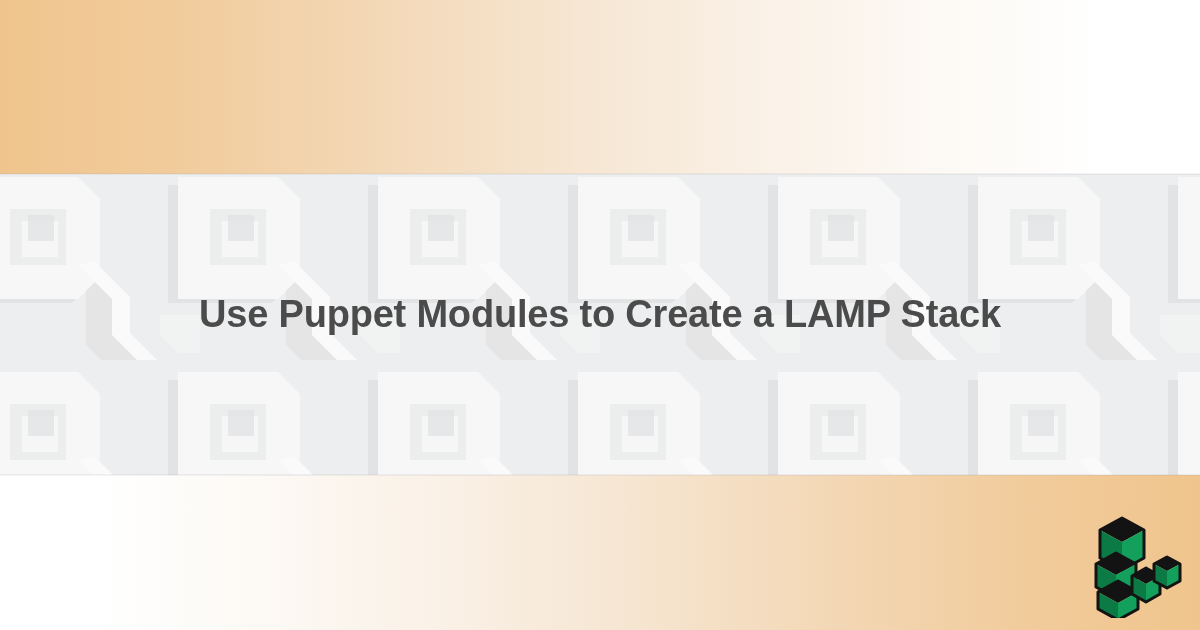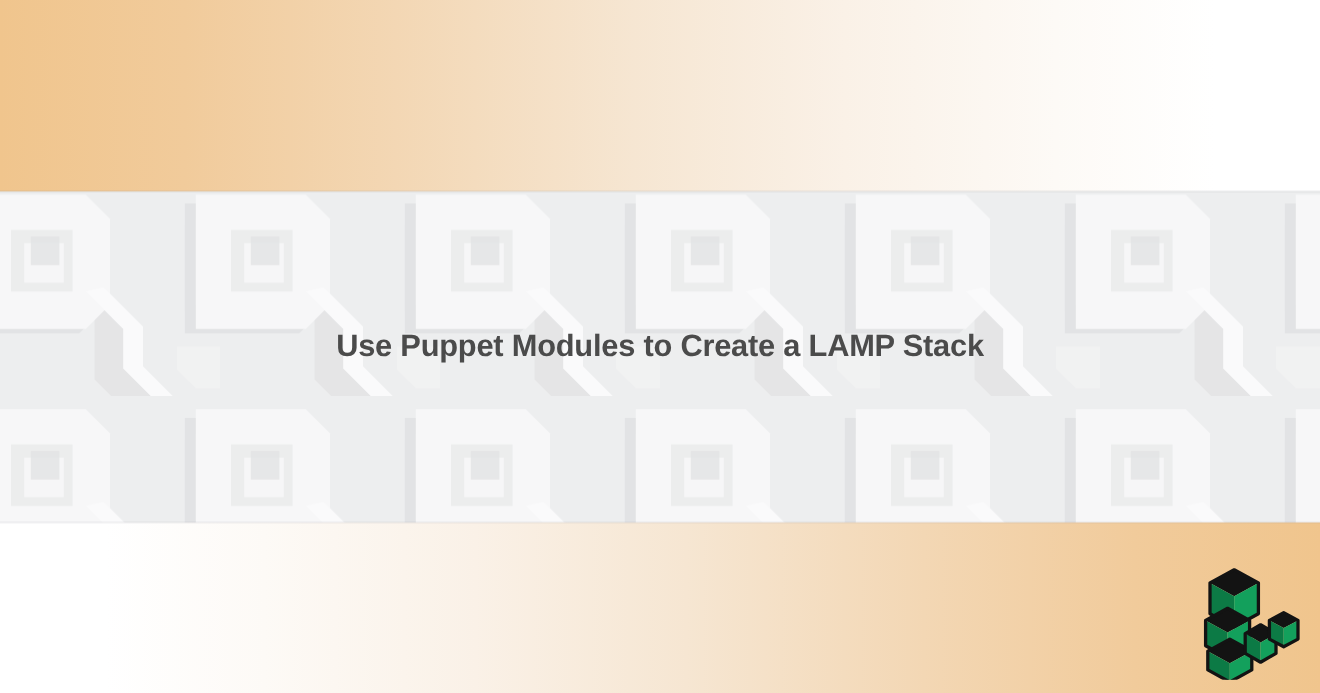--- a/index.html
+++ b/index.html
@@ -100,21 +100,21 @@
     z-index: 5;
     display: flex;
     align-items: center;
     justify-content: center;
     padding: 0 90px;
     box-sizing: border-box;
     pointer-events: none;
   }
   .title {
     font-family: "Liberation Sans", sans-serif;
-    font-size: 28px;
+    font-size: 38px;
     font-weight: bold;
     letter-spacing: -0.2px;
     line-height: 1.2;
     color: #4b4b4b;
     text-align: center;
     margin: 0;
     max-width: 1020px;
   }
 
   

